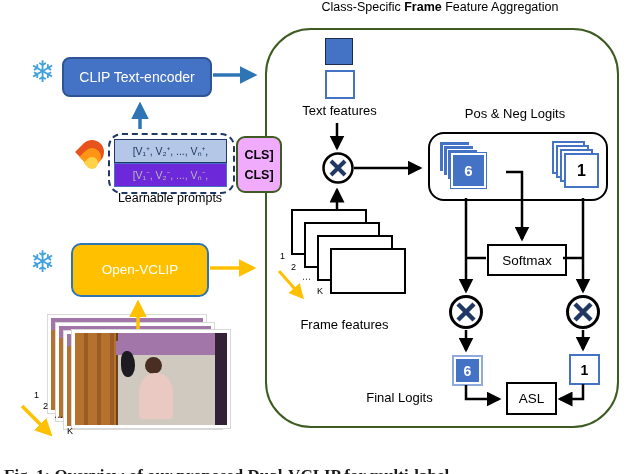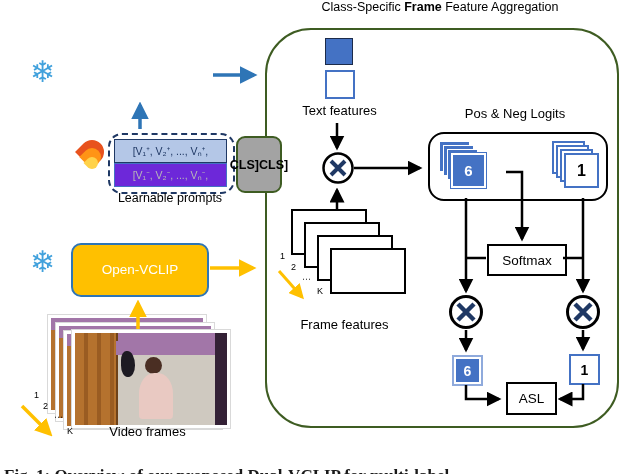--- a/index.html
+++ b/index.html
@@ -30,21 +30,21 @@
   .fire .f2{left:5px;top:10px;width:18px;height:18px;background:#FF9415;}
   .fire .f3{left:8px;top:19px;width:12px;height:12px;background:#FFD24A;}
 
   
   .dash{left:108px;top:133px;width:123px;height:57px;border:2.5px dashed #1F3864;border-radius:14px;}
   .rowP{left:114px;top:139px;width:111px;height:22px;background:#B4C7E7;border:1.5px solid #1F3864;
         color:#1F3864;font-size:10.5px;}
   .rowN{left:114px;top:163px;width:111px;height:22px;background:#6d28d9;border:1.5px solid #4472C4;
         color:#B7B7B7;font-size:10.5px;}
   .cls{left:236px;top:136px;width:42px;height:53px;border:2px solid #3E5C22;border-radius:9px;
-       font-weight:700;font-size:12.5px;line-height:1.6;background:#a3a3a3;}
+       flex-direction:column;font-weight:700;font-size:12.5px;line-height:1.6;background:#f0abfc;}
   .lp-label{left:100px;top:191px;width:140px;text-align:center;font-size:12.5px;}
 
   
   .sqF{left:325px;top:38px;width:26px;height:25px;background:#4472C4;border:1.5px solid #1C2B4A;}
   .sqE{left:325px;top:70px;width:26px;height:25px;background:#fff;border:2px solid #4472C4;}
   .tf-label{left:292px;top:103px;width:95px;text-align:center;font-size:13px;}
 
   
   .pn-label{left:450px;top:106px;width:130px;text-align:center;font-size:13px;}
   .pn-box{left:428px;top:132px;width:176px;height:65px;border:2.5px solid #000;border-radius:16px;background:#fff;}
@@ -92,20 +92,23 @@
 
 <div id="canvas">
 
   <div class="abs title">
     <span>Class-Specific </span><b>Frame</b><span> Feature Aggregation</span>
   </div>
 
   <div class="abs panel"></div>
 
   <div class="abs snow snow1">❄</div>
+  <div class="abs ctr enc-text">
+    <span>CLIP Text-encoder</span>
+  </div>
 
   <div class="abs fire">
     <div class="f1"></div>
     <div class="f2"></div>
     <div class="f3"></div>
   </div>
   <div class="abs dash"></div>
   <div class="abs ctr rowP">
     <span>[V₁⁺, V₂⁺, ..., Vₙ⁺,</span>
   </div>
@@ -131,21 +134,20 @@
     <div class="ph-band"></div>
     <div class="ph-strip"></div>
     <div class="ph-cloth"></div>
     <div class="ph-head"></div>
     <div class="ph-body"></div>
   </div>
   <span class="abs idx" style="left:34px;top:390px;">1</span>
   <span class="abs idx" style="left:43px;top:401px;">2</span>
   <span class="abs idx" style="left:54px;top:412px;">⋯</span>
   <span class="abs idx" style="left:67px;top:426px;">K</span>
-  <div class="abs vf-label">Video frames</div>
 
   <div class="abs sqF"></div>
   <div class="abs sqE"></div>
   <div class="abs tf-label">Text features</div>
 
   <div class="abs pn-label">Pos &amp; Neg Logits</div>
   <div class="abs pn-box"></div>
 
   <div class="abs lyB" style="left:439px;top:141px;"></div>
   <div class="abs lyB" style="left:443px;top:145px;"></div>
@@ -174,20 +176,21 @@
   <span class="abs idx" style="left:302px;top:274px;">⋯</span>
   <span class="abs idx" style="left:317px;top:286px;">K</span>
   <div class="abs ff-label">Frame features</div>
 
   <div class="abs ctr fsq6">
     <span>6</span>
   </div>
   <div class="abs ctr fsq1">
     <span>1</span>
   </div>
+  <div class="abs fl-label">Final Logits</div>
   <div class="abs ctr asl">
     <span>ASL</span>
   </div>
 
   <div class="abs caption">Fig. 1: Overview of our proposed Dual-VCLIP for multi-label ...</div>
 
   <svg class="lines" width="640" height="474" viewBox="0 0 640 474">
     <defs>
       <marker id="mB" markerWidth="6" markerHeight="6" refX="5" refY="3" orient="auto">
         <path d="M0,0 L6,3 L0,6 Z" fill="#000"></path>

